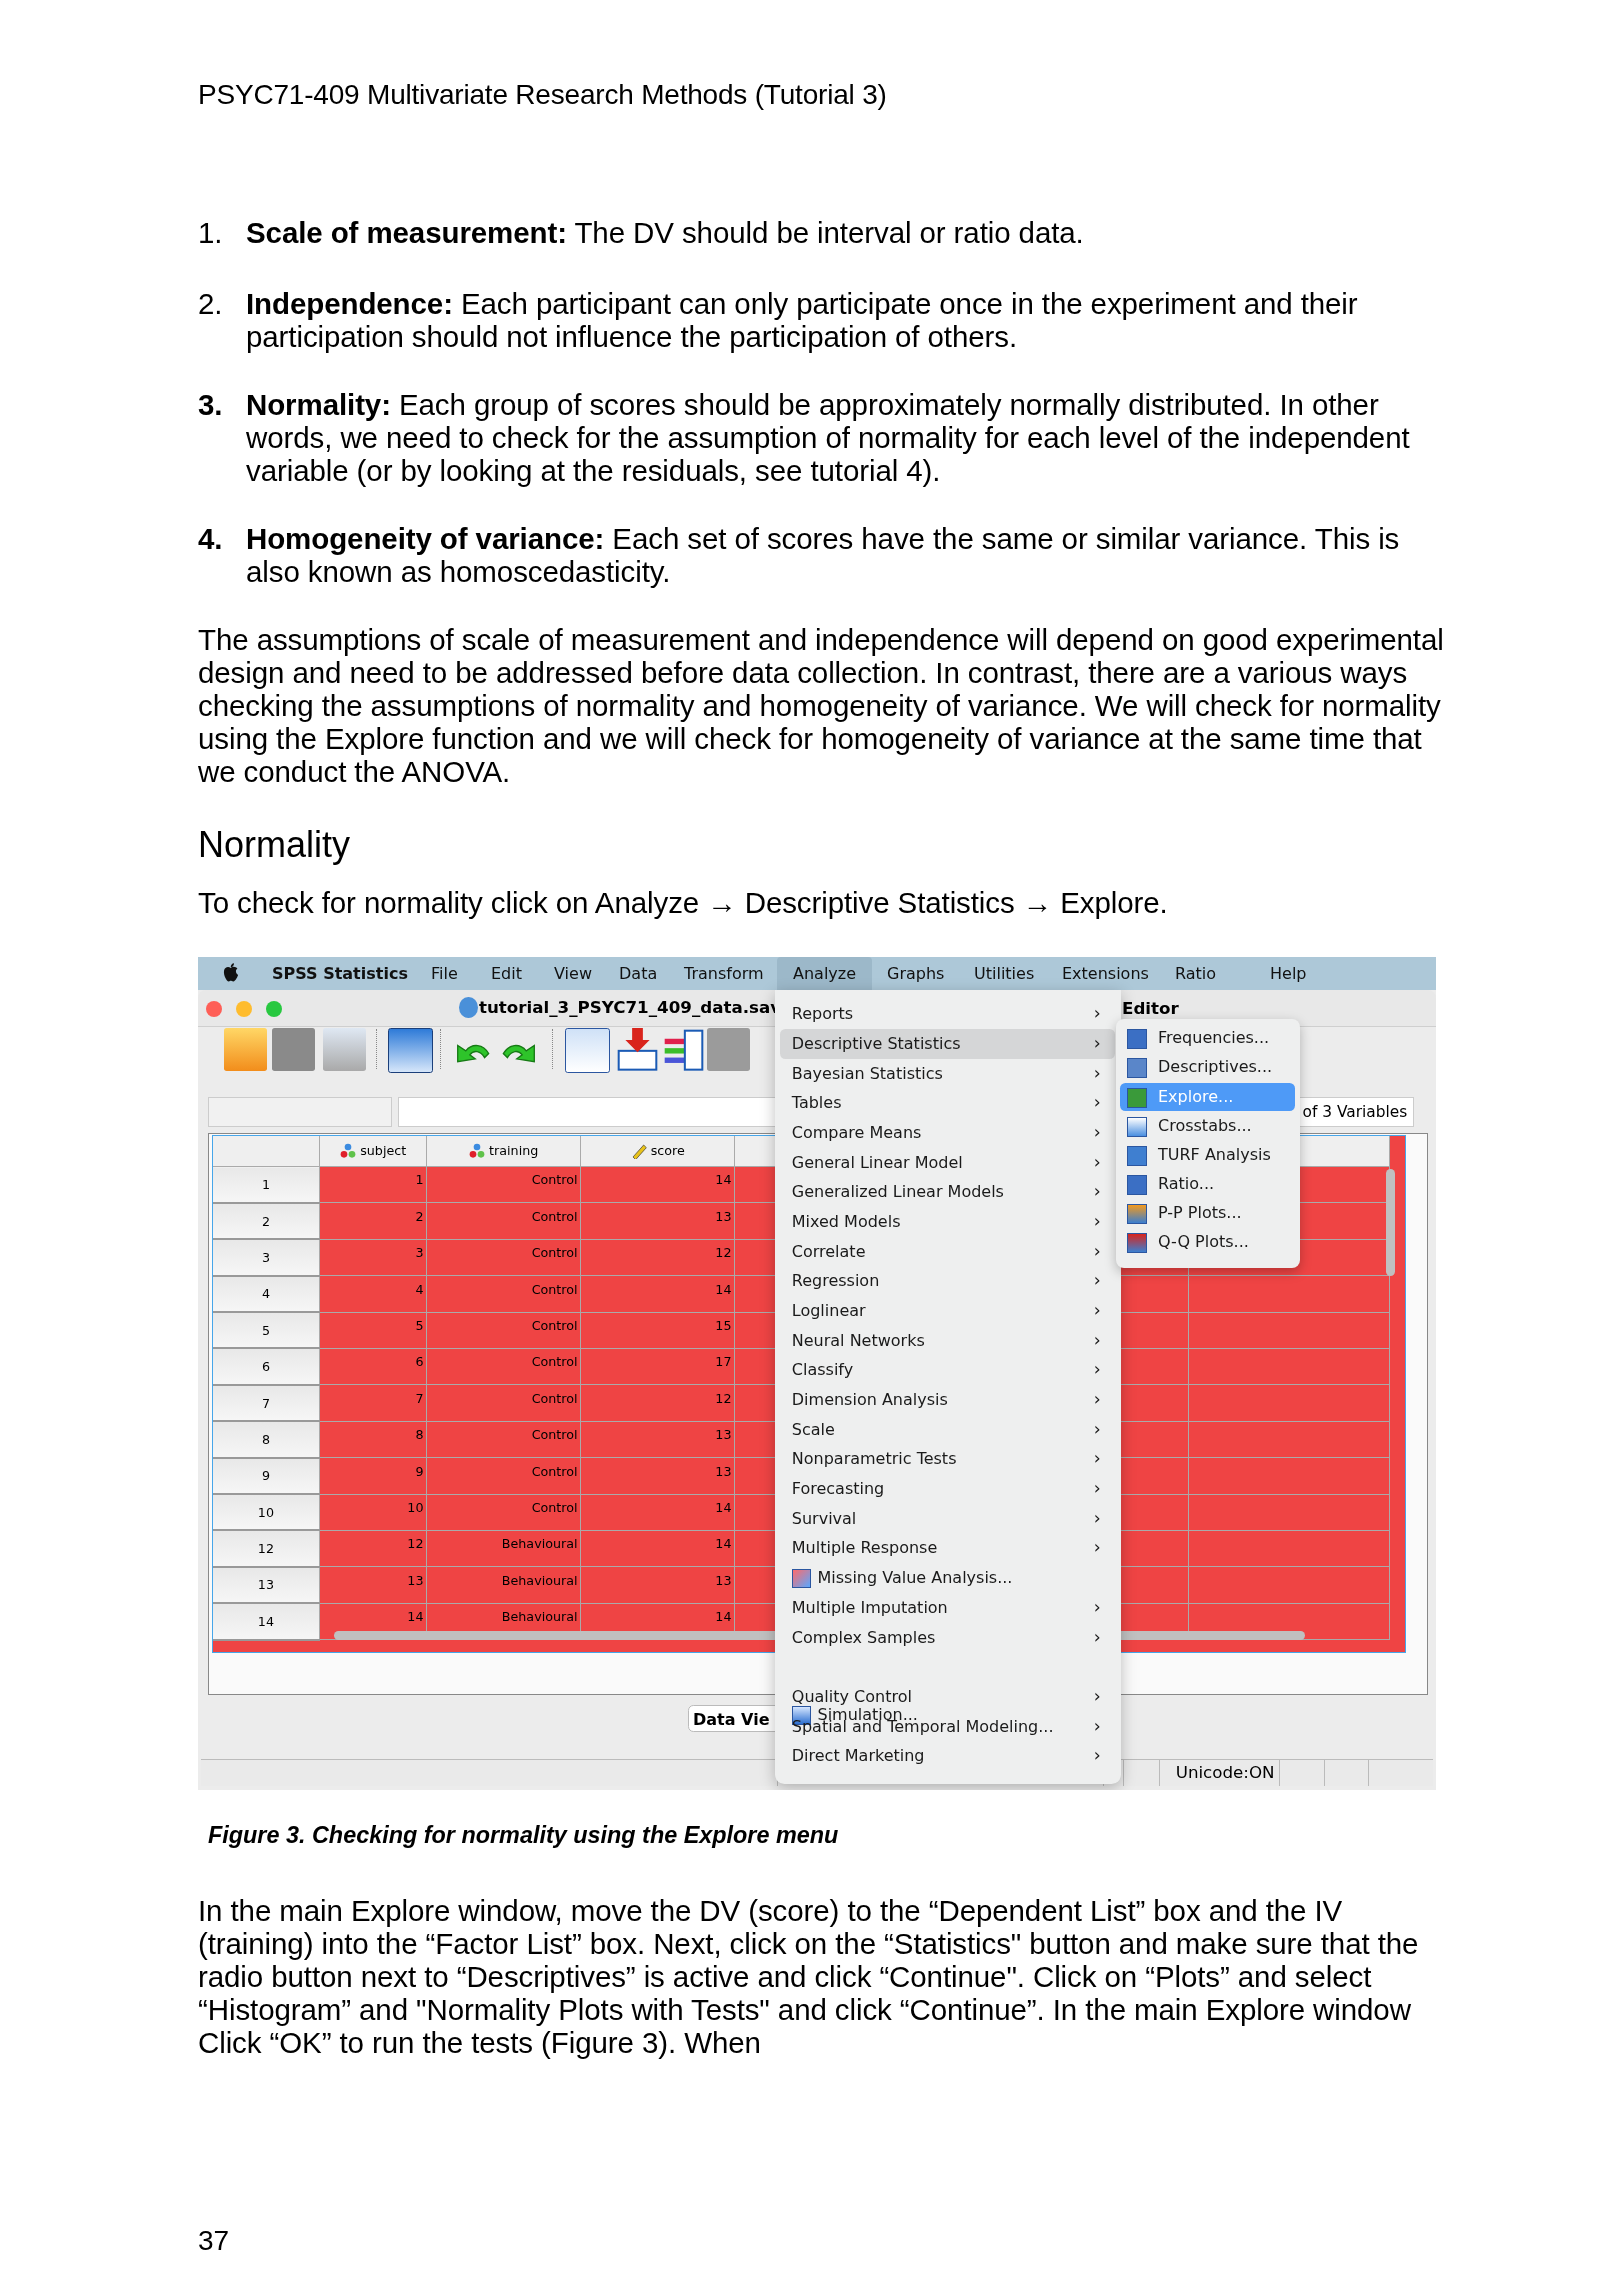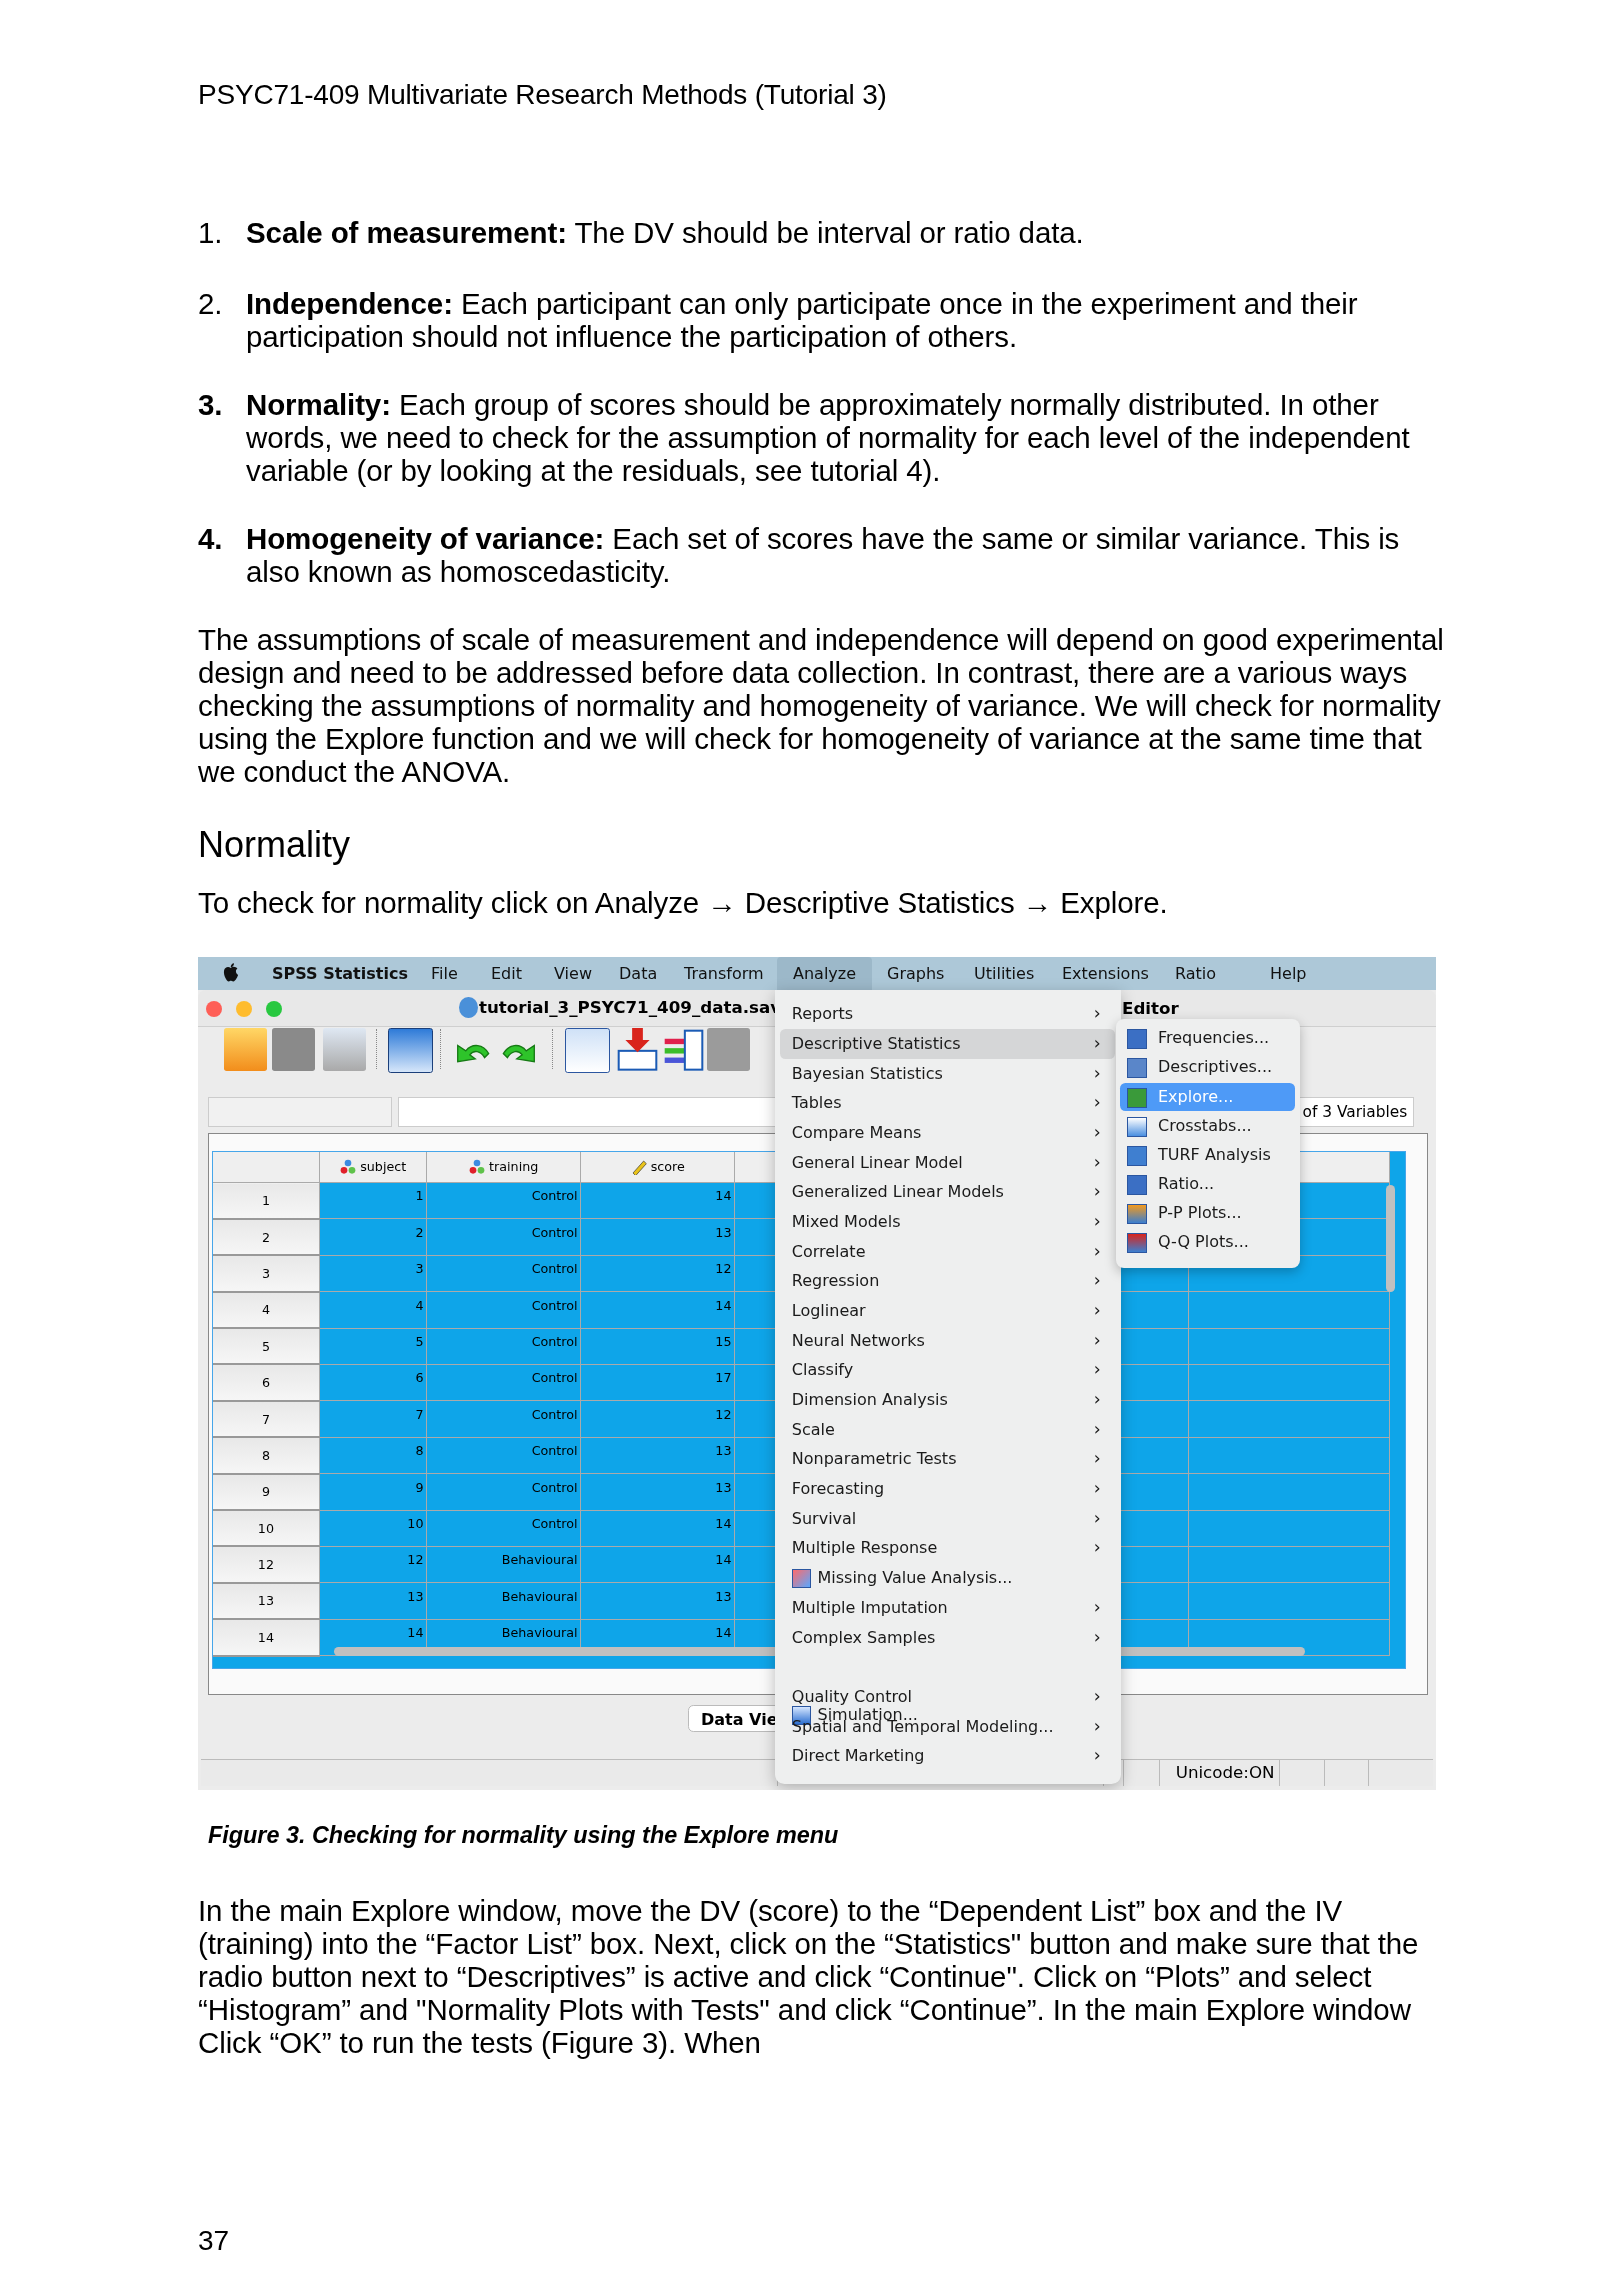--- a/index.html
+++ b/index.html
@@ -38,32 +38,32 @@
   .toolbar { position:absolute; left:0; top:38px; width:1238px; height:59px; }
   .tb { position:absolute; top:0; width:43px; height:43px; border-radius:2.7px; }
   .sep { position:absolute; top:1.3px; width:0; height:40px; border-left:1.3px dotted #888; }
 
   .cellinfo { position:absolute; left:10px; top:99px; width:1219px; height:38px; }
   .cellname { position:absolute; left:0; top:8px; width:182px; height:28px; background:#f1f1f1; border:0.7px solid #ccc; }
   .cellval { position:absolute; left:190px; top:8px; width:918px; height:28px; background:#fff; border:0.7px solid #ccc; }
   .varcount { position:absolute; right:13.4px; top:8px; height:28px; line-height:28px; font-family:"DejaVu Sans", sans-serif; font-size:15.4px; background:#fff; border:0.7px solid #ccc; padding:0 5.4px; }
 
   .gridwrap { position:absolute; left:10px; top:143px; width:1218px; height:560px; border:1.3px solid #888; background:#fafafa; }
-  .gridinner { position:absolute; left:2.7px; top:17px; width:1192px; height:516px; border:1.3px solid #46a6ea; background:#0ea5e9; overflow:hidden; }
+  .gridinner { position:absolute; left:2.7px; top:1px; width:1192px; height:516px; border:1.3px solid #46a6ea; background:#ef4444; overflow:hidden; }
   table.grid { border-collapse:collapse; font-family:"DejaVu Sans", sans-serif; font-size:12.7px; table-layout:fixed; }
   table.grid th { height:28px; background:#efefef; border-right:0.7px solid #aaa; border-bottom:0.7px solid #aaa; font-weight:normal; text-align:center; }
   table.grid td { height:30px; border-right:0.7px solid #aaa; border-bottom:1.3px solid #aaa; text-align:right; padding:0 2.7px; vertical-align:top; padding-top:5.4px; }
   table.grid td.rowh { background:linear-gradient(#e8e8e8,#f6f6f6); text-align:center; border-bottom:2px solid #999; vertical-align:middle; padding-top:0; }
   .vicon { display:inline-block; width:16px; height:16px; vertical-align:middle; margin-right:4px; }
   .var-ph { color:#bbb; }
   .hscroll { position:absolute; left:121px; bottom:12px; width:971px; height:9.4px; background:#c0c0c0; border-radius:4.7px; }
   .vscroll { position:absolute; right:9.4px; top:33px; width:9.4px; height:107px; background:#c0c0c0; border-radius:4.7px; }
 
   .dvtab { position:absolute; left:490px; top:715px; width:94px; height:27px; background:#fff; border:0.7px solid #bbb; border-radius:5.4px 0 0 5.4px;
-           font-family:"DejaVu Sans", sans-serif; font-weight:bold; font-size:16px; line-height:27px; padding-left:12px; box-sizing:border-box; }
+           font-family:"DejaVu Sans", sans-serif; font-weight:bold; font-size:16px; line-height:27px; padding-left:4px; box-sizing:border-box; }
   .status { position:absolute; left:2.7px; top:769px; width:1232px; height:25.5px; background:#eaeaea; border-top:0.7px solid #bbb; font-family:"DejaVu Sans", sans-serif; font-size:16.7px; }
   .status .seg { position:absolute; top:0; height:25.5px; line-height:25.5px; border-left:0.7px solid #bbb; }
 
   
   .menu { position:absolute; left:577px; top:33px; width:346px; height:794px; background:#eeefef; border-radius:0 0 9.4px 9.4px;
           box-shadow:0 4px 14.7px rgba(0,0,0,0.25); font-family:"DejaVu Sans", sans-serif; font-size:16px; }
   .menu .item { position:absolute; left:5.4px; width:335px; height:29.5px; line-height:29.5px; padding-left:11.4px; box-sizing:border-box; color:#1a1a1a; border-radius:5.4px; }
   .menu .item.hl { background:#d5d6d7; }
   .menu .item .chev { position:absolute; right:14.7px; top:0; font-size:17.4px; }
   .menu .item .micon { display:inline-block; width:19px; height:19px; vertical-align:middle; margin-right:6.7px; border:0.7px solid #2b56a0; box-sizing:border-box; }

